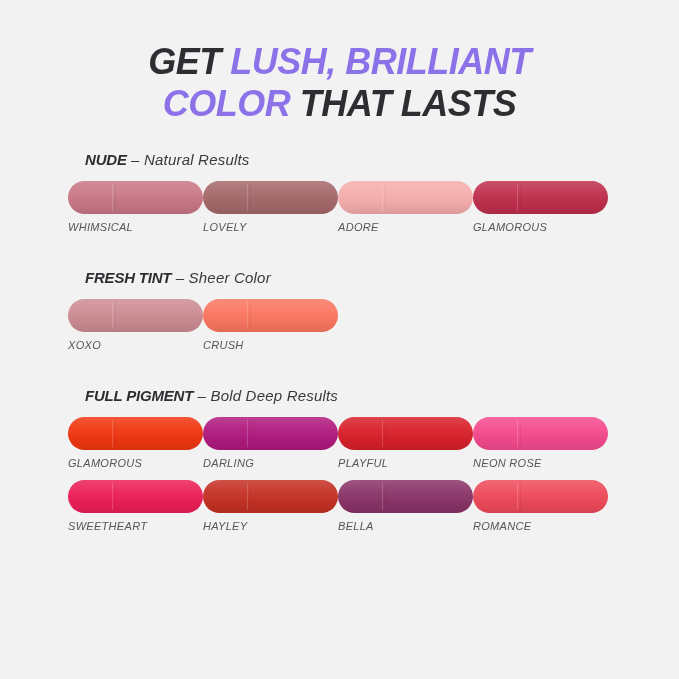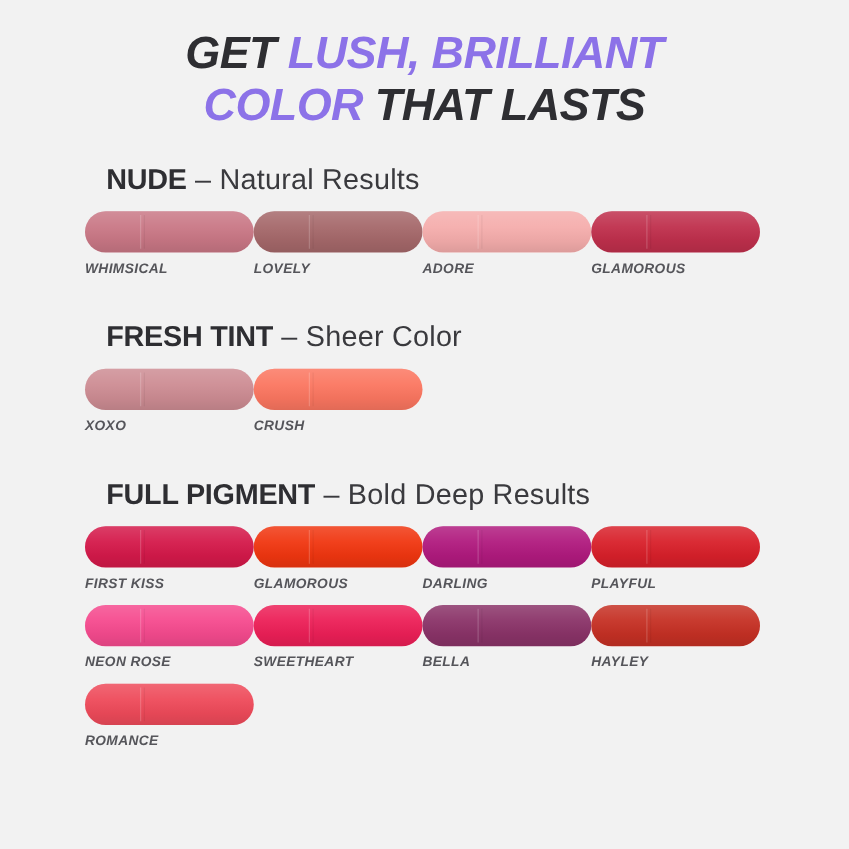--- a/index.html
+++ b/index.html
@@ -16,21 +16,21 @@
   }
 
   .page {
     position: absolute;
     inset: 0;
     background: #f2f2f2;
   }
 
   
   .headline {
-    padding-top: 21px;
+    padding-top: 41px;
     text-align: center;
     font-weight: bold;
     font-style: italic;
     font-size: 36px;
     line-height: 1.18;
     letter-spacing: -0.5px;
     color: #2e2e32;
     font-family: "Liberation Sans", sans-serif;
   }
   .headline .line {
@@ -43,21 +43,22 @@
   .sections {
     margin-top: 26px;
   }
   .section {
     padding-left: 85px;
     padding-right: 40px;
   }
   .section + .section { margin-top: 26px; }
 
   .section-head {
-    font-size: 23px;
+    font-size: 15px;
+    font-style: italic;
     color: #2e2e32;
     line-height: 1;
     margin-bottom: 14px;
     white-space: nowrap;
   }
   .sh-strong {
     font-weight: bold;
     letter-spacing: -0.2px;
   }
   .sh-sub {
@@ -118,21 +119,21 @@
     bottom: 3px;
     left: 47px;
     width: 1px;
     background: rgba(0,0,0,0.05);
   }
 
   .swatch-label {
     margin-top: 7px;
     font-size: 11px;
     font-style: italic;
-    font-weight: 700;
+    font-weight: 400;
     letter-spacing: 0.3px;
     color: #55555a;
     white-space: nowrap;
   }
 </style>
 </head>
 <body>
 
 <div class="page">
 
@@ -201,28 +202,20 @@
               <div class="seam2"></div>
             </div>
             <div class="swatch-label">CRUSH</div>
           </div>
         </div>
       </div>
       <div class="section">
         <div class="section-head"><span class="sh-strong">FULL PIGMENT</span><span class="sh-sub"> – Bold Deep Results</span></div>
         <div class="swatch-grid">
           <div class="swatch-cell">
-            <div class="swatch" style="background: rgb(212, 25, 74);">
-              <div class="sheen"></div>
-              <div class="seam"></div>
-              <div class="seam2"></div>
-            </div>
-            <div class="swatch-label">FIRST KISS</div>
-          </div>
-          <div class="swatch-cell">
             <div class="swatch" style="background: rgb(240, 54, 16);">
               <div class="sheen"></div>
               <div class="seam"></div>
               <div class="seam2"></div>
             </div>
             <div class="swatch-label">GLAMOROUS</div>
           </div>
           <div class="swatch-cell">
             <div class="swatch" style="background: rgb(176, 26, 126);">
               <div class="sheen"></div>
@@ -249,34 +242,34 @@
           </div>
           <div class="swatch-cell">
             <div class="swatch" style="background: rgb(236, 31, 87);">
               <div class="sheen"></div>
               <div class="seam"></div>
               <div class="seam2"></div>
             </div>
             <div class="swatch-label">SWEETHEART</div>
           </div>
           <div class="swatch-cell">
+            <div class="swatch" style="background: rgb(197, 48, 36);">
+              <div class="sheen"></div>
+              <div class="seam"></div>
+              <div class="seam2"></div>
+            </div>
+            <div class="swatch-label">HAYLEY</div>
+          </div>
+          <div class="swatch-cell">
             <div class="swatch" style="background: rgb(138, 51, 104);">
               <div class="sheen"></div>
               <div class="seam"></div>
               <div class="seam2"></div>
             </div>
             <div class="swatch-label">BELLA</div>
-          </div>
-          <div class="swatch-cell">
-            <div class="swatch" style="background: rgb(197, 48, 36);">
-              <div class="sheen"></div>
-              <div class="seam"></div>
-              <div class="seam2"></div>
-            </div>
-            <div class="swatch-label">HAYLEY</div>
           </div>
           <div class="swatch-cell">
             <div class="swatch" style="background: rgb(238, 74, 90);">
               <div class="sheen"></div>
               <div class="seam"></div>
               <div class="seam2"></div>
             </div>
             <div class="swatch-label">ROMANCE</div>
           </div>
         </div>

